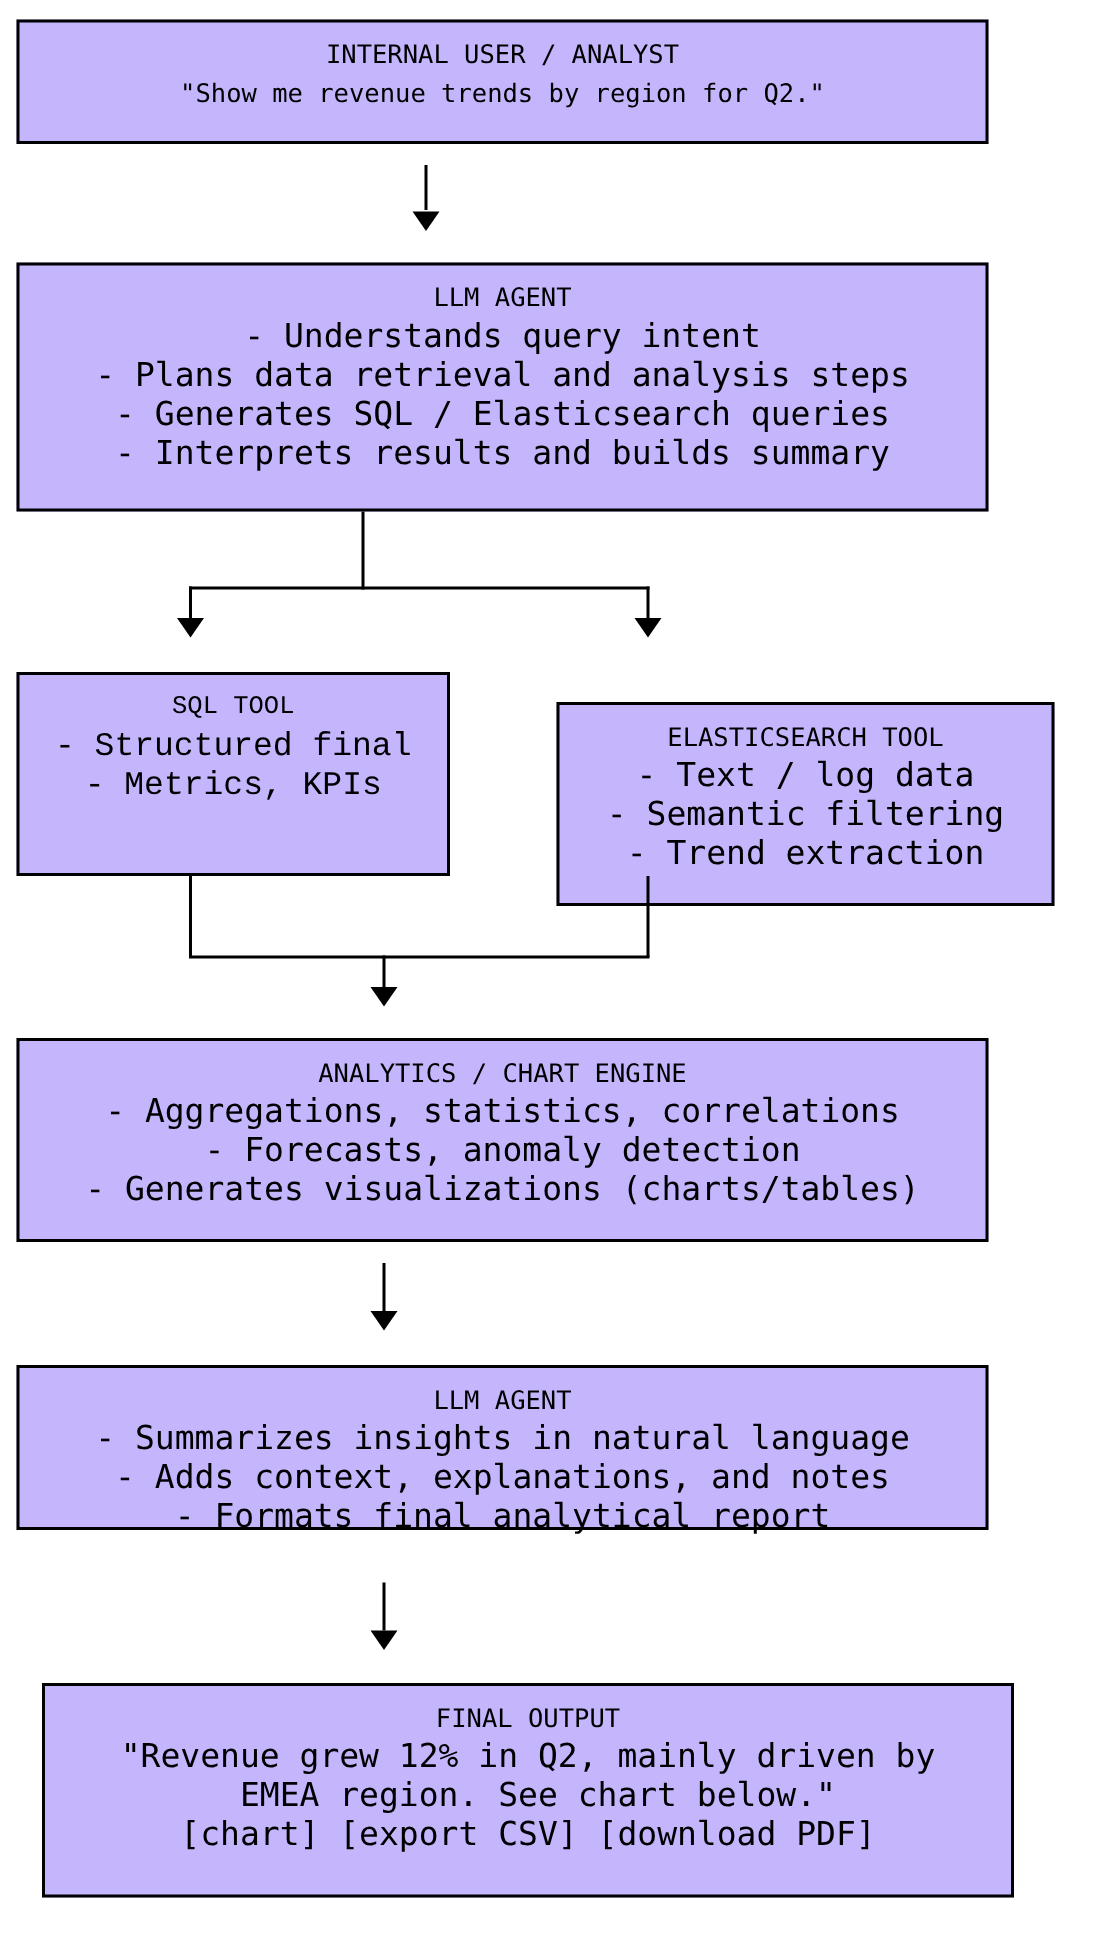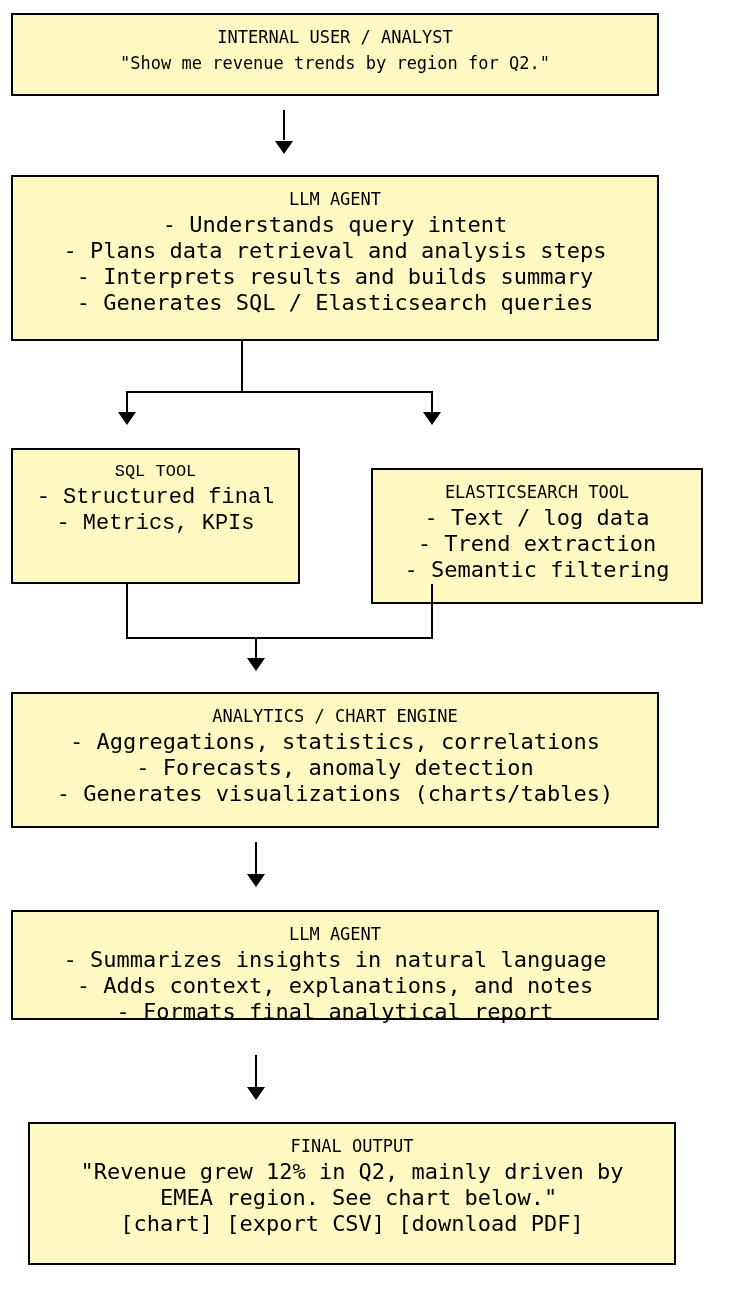--- a/index.html
+++ b/index.html
@@ -16,21 +16,21 @@
     overflow: hidden;
   }
   #flow {
     position: relative;
     width: 736px;
     height: 1298px;
   }
   .node {
     position: absolute;
     border: 2px solid #000000;
-    background: #fef9c3;
+    background: #c4b5fd;
     box-sizing: border-box;
     padding: 0;
   }
   .node-inner {
     padding: 9px 10px 10px 10px;
   }
   .title {
     text-align: center;
     font-size: 17px;
     line-height: 26px;
@@ -83,22 +83,22 @@
   </div>
 
   <div class="vline" style="left:283px; top:110px; width:2px; height:30px;"></div>
   <div class="arrowhead" style="left:275px; top:141px;"></div>
 
   <div class="node" style="left:11px; top:175px; width:648px; height:166px;">
     <div class="node-inner">
       <div class="title">LLM AGENT</div>
       <div class="body-line">- Understands query intent</div>
       <div class="body-line">- Plans data retrieval and analysis steps</div>
+      <div class="body-line">- Generates SQL / Elasticsearch queries</div>
       <div class="body-line">- Interprets results and builds summary</div>
-      <div class="body-line">- Generates SQL / Elasticsearch queries</div>
     </div>
   </div>
 
   <div class="vline" style="left:241px; top:341px; width:2px; height:52px;"></div>
   <div class="hline" style="left:126px; top:391px; width:307px; height:2px;"></div>
   <div class="vline" style="left:126px; top:391px; width:2px; height:22px;"></div>
   <div class="arrowhead" style="left:118px; top:412px;"></div>
   <div class="vline" style="left:431px; top:391px; width:2px; height:22px;"></div>
   <div class="arrowhead" style="left:423px; top:412px;"></div>
 
@@ -107,22 +107,22 @@
       <div class="title">SQL TOOL</div>
       <div class="body-line">- Structured final</div>
       <div class="body-line">- Metrics, KPIs</div>
     </div>
   </div>
 
   <div class="node" style="left:371px; top:448px; width:332px; height:136px;margin-top:20px;">
     <div class="node-inner">
       <div class="title">ELASTICSEARCH TOOL</div>
       <div class="body-line">- Text / log data</div>
+      <div class="body-line">- Semantic filtering</div>
       <div class="body-line">- Trend extraction</div>
-      <div class="body-line">- Semantic filtering</div>
     </div>
   </div>
 
   <div class="vline" style="left:126px; top:584px; width:2px; height:54px;"></div>
   <div class="vline" style="left:431px; top:584px; width:2px; height:54px;"></div>
   <div class="hline" style="left:126px; top:637px; width:307px; height:2px;"></div>
   <div class="vline" style="left:255px; top:637px; width:2px; height:22px;"></div>
   <div class="arrowhead" style="left:247px; top:658px;"></div>
 
   <div class="node" style="left:11px; top:692px; width:648px; height:136px;">

